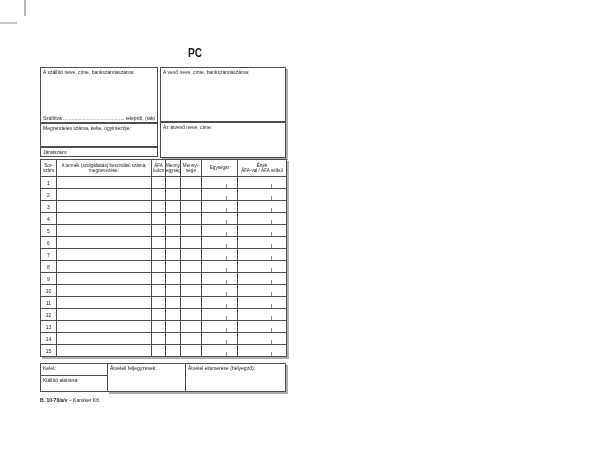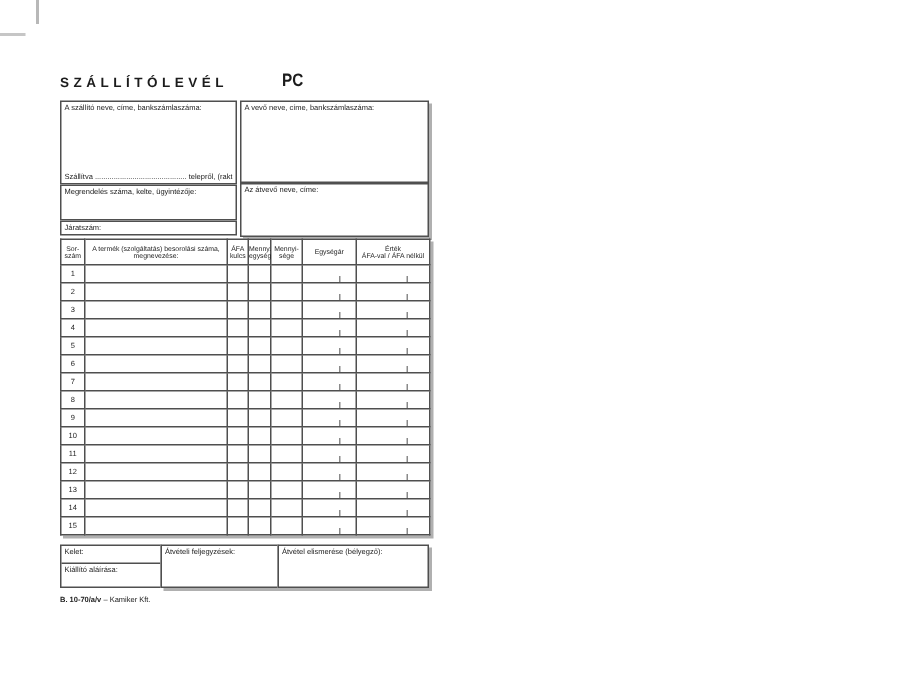--- a/index.html
+++ b/index.html
@@ -71,21 +71,20 @@
   .footer-line .code { font-weight: bold; }
 </style>
 </head>
 <body>
 
 <div class="page">
 
   <div class="corner-v"></div>
   <div class="corner-h"></div>
 
-  <div class="form-title">SZÁLLÍTÓLEVÉL</div>
   <div class="pc-code">PC</div>
 
   <div class="box supplier-box">
     <span class="lbl">A szállító neve, címe, bankszámlaszáma:</span>
     <span class="shipped-line">Szállítva ............................................ telepről, (raktárból)</span>
   </div>
 
   <div class="box order-box">
     <span class="lbl">Megrendelés száma, kelte, ügyintézője:</span>
   </div>

